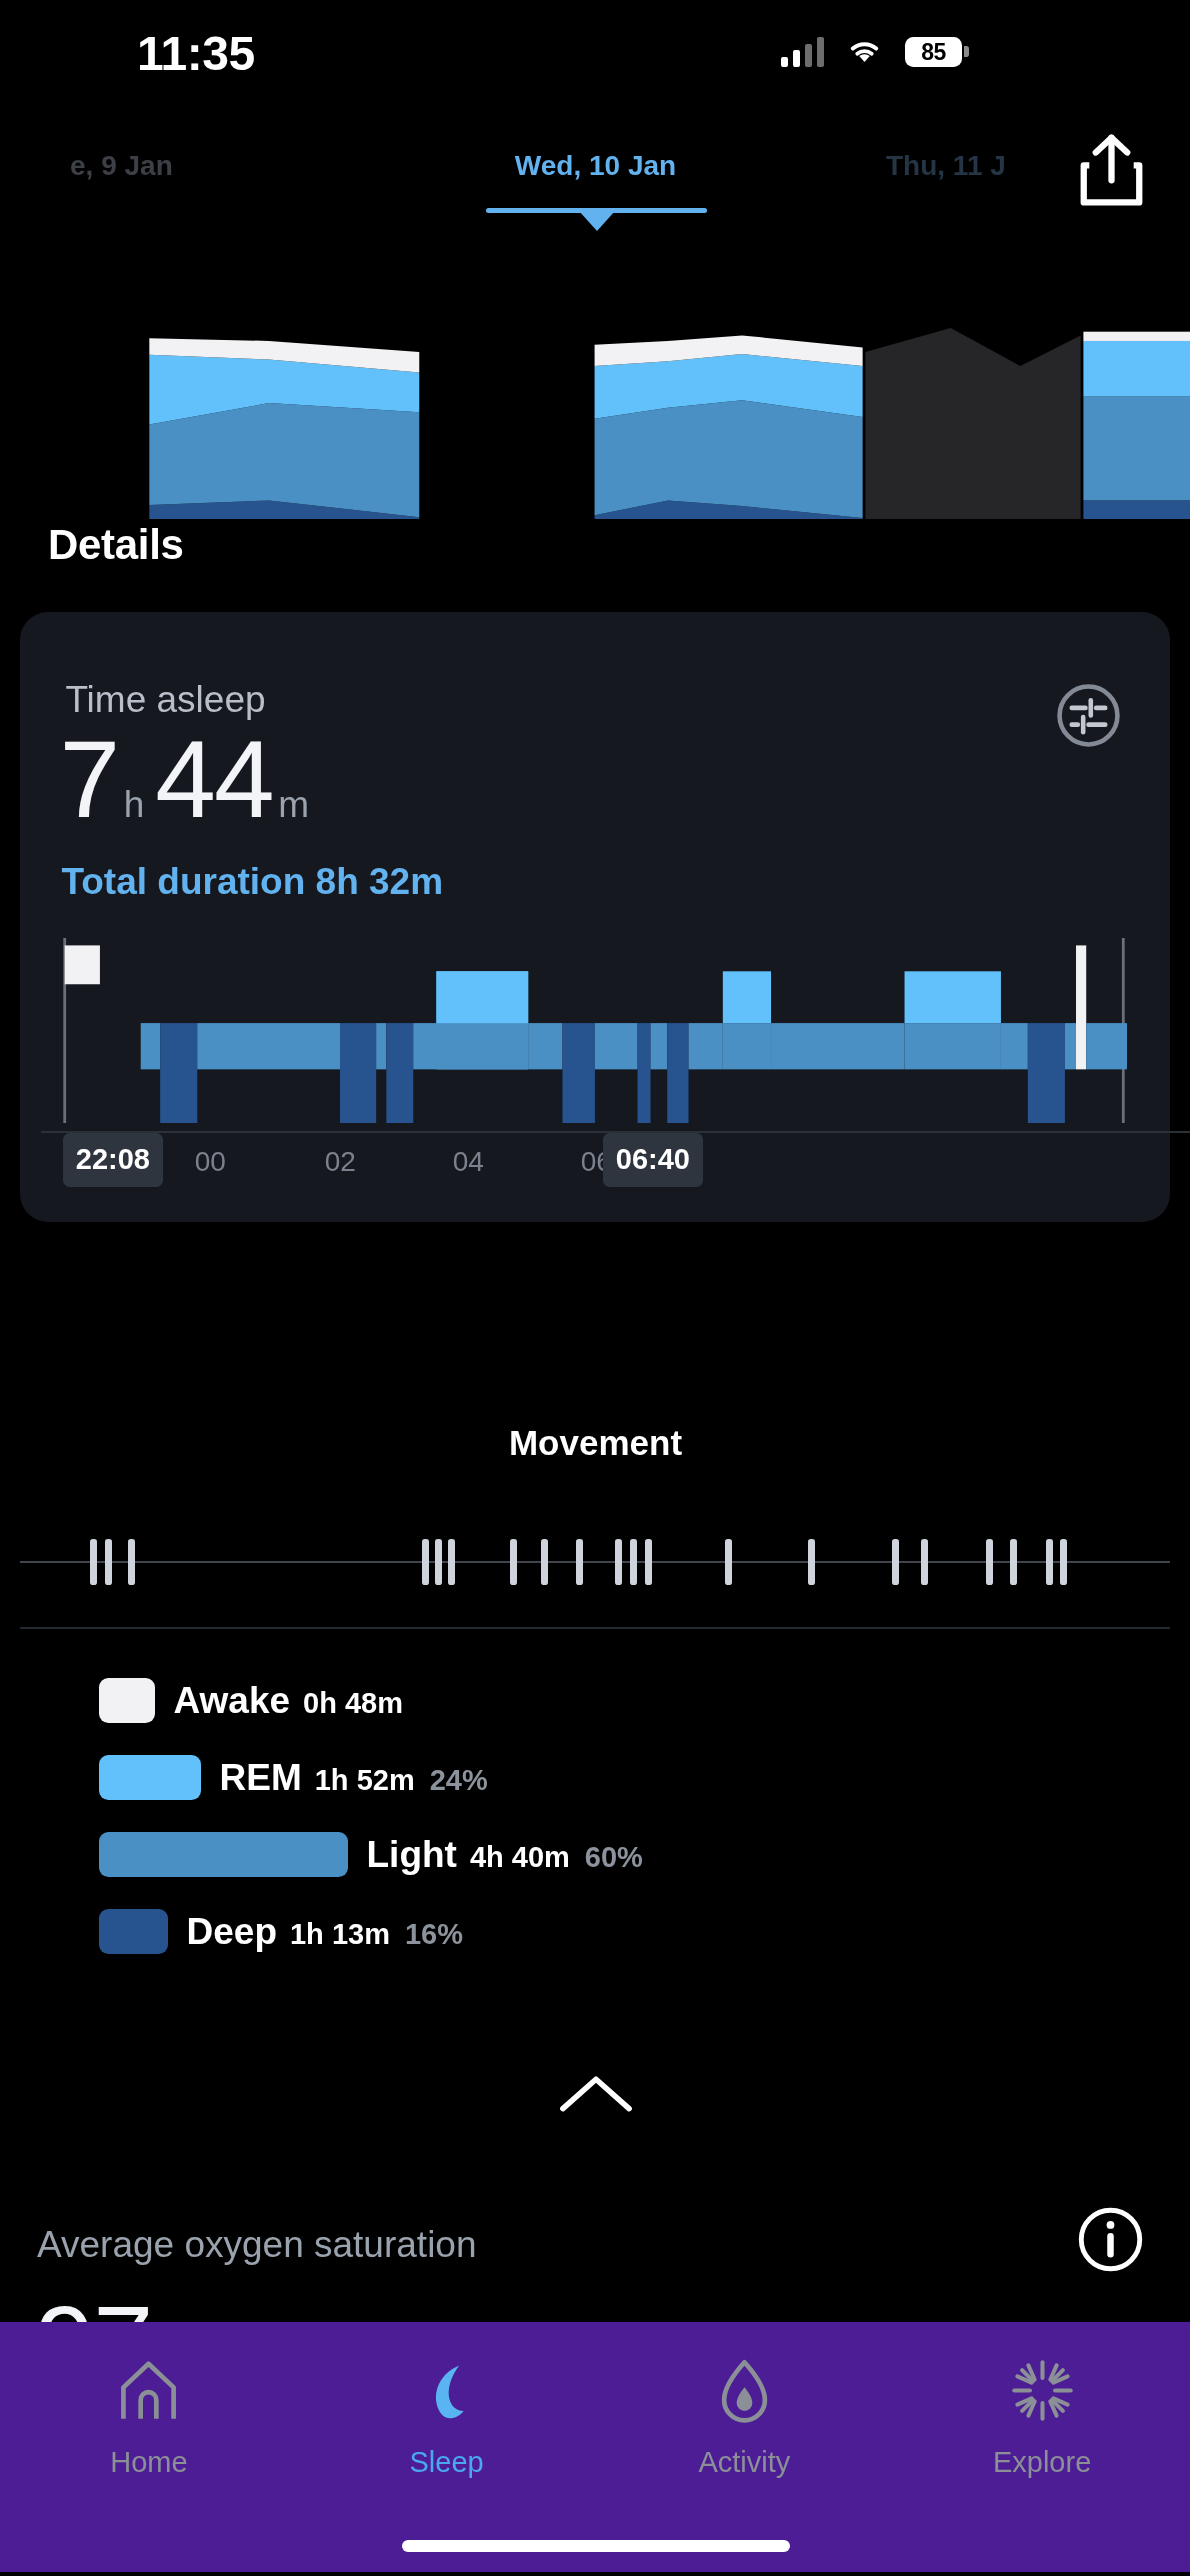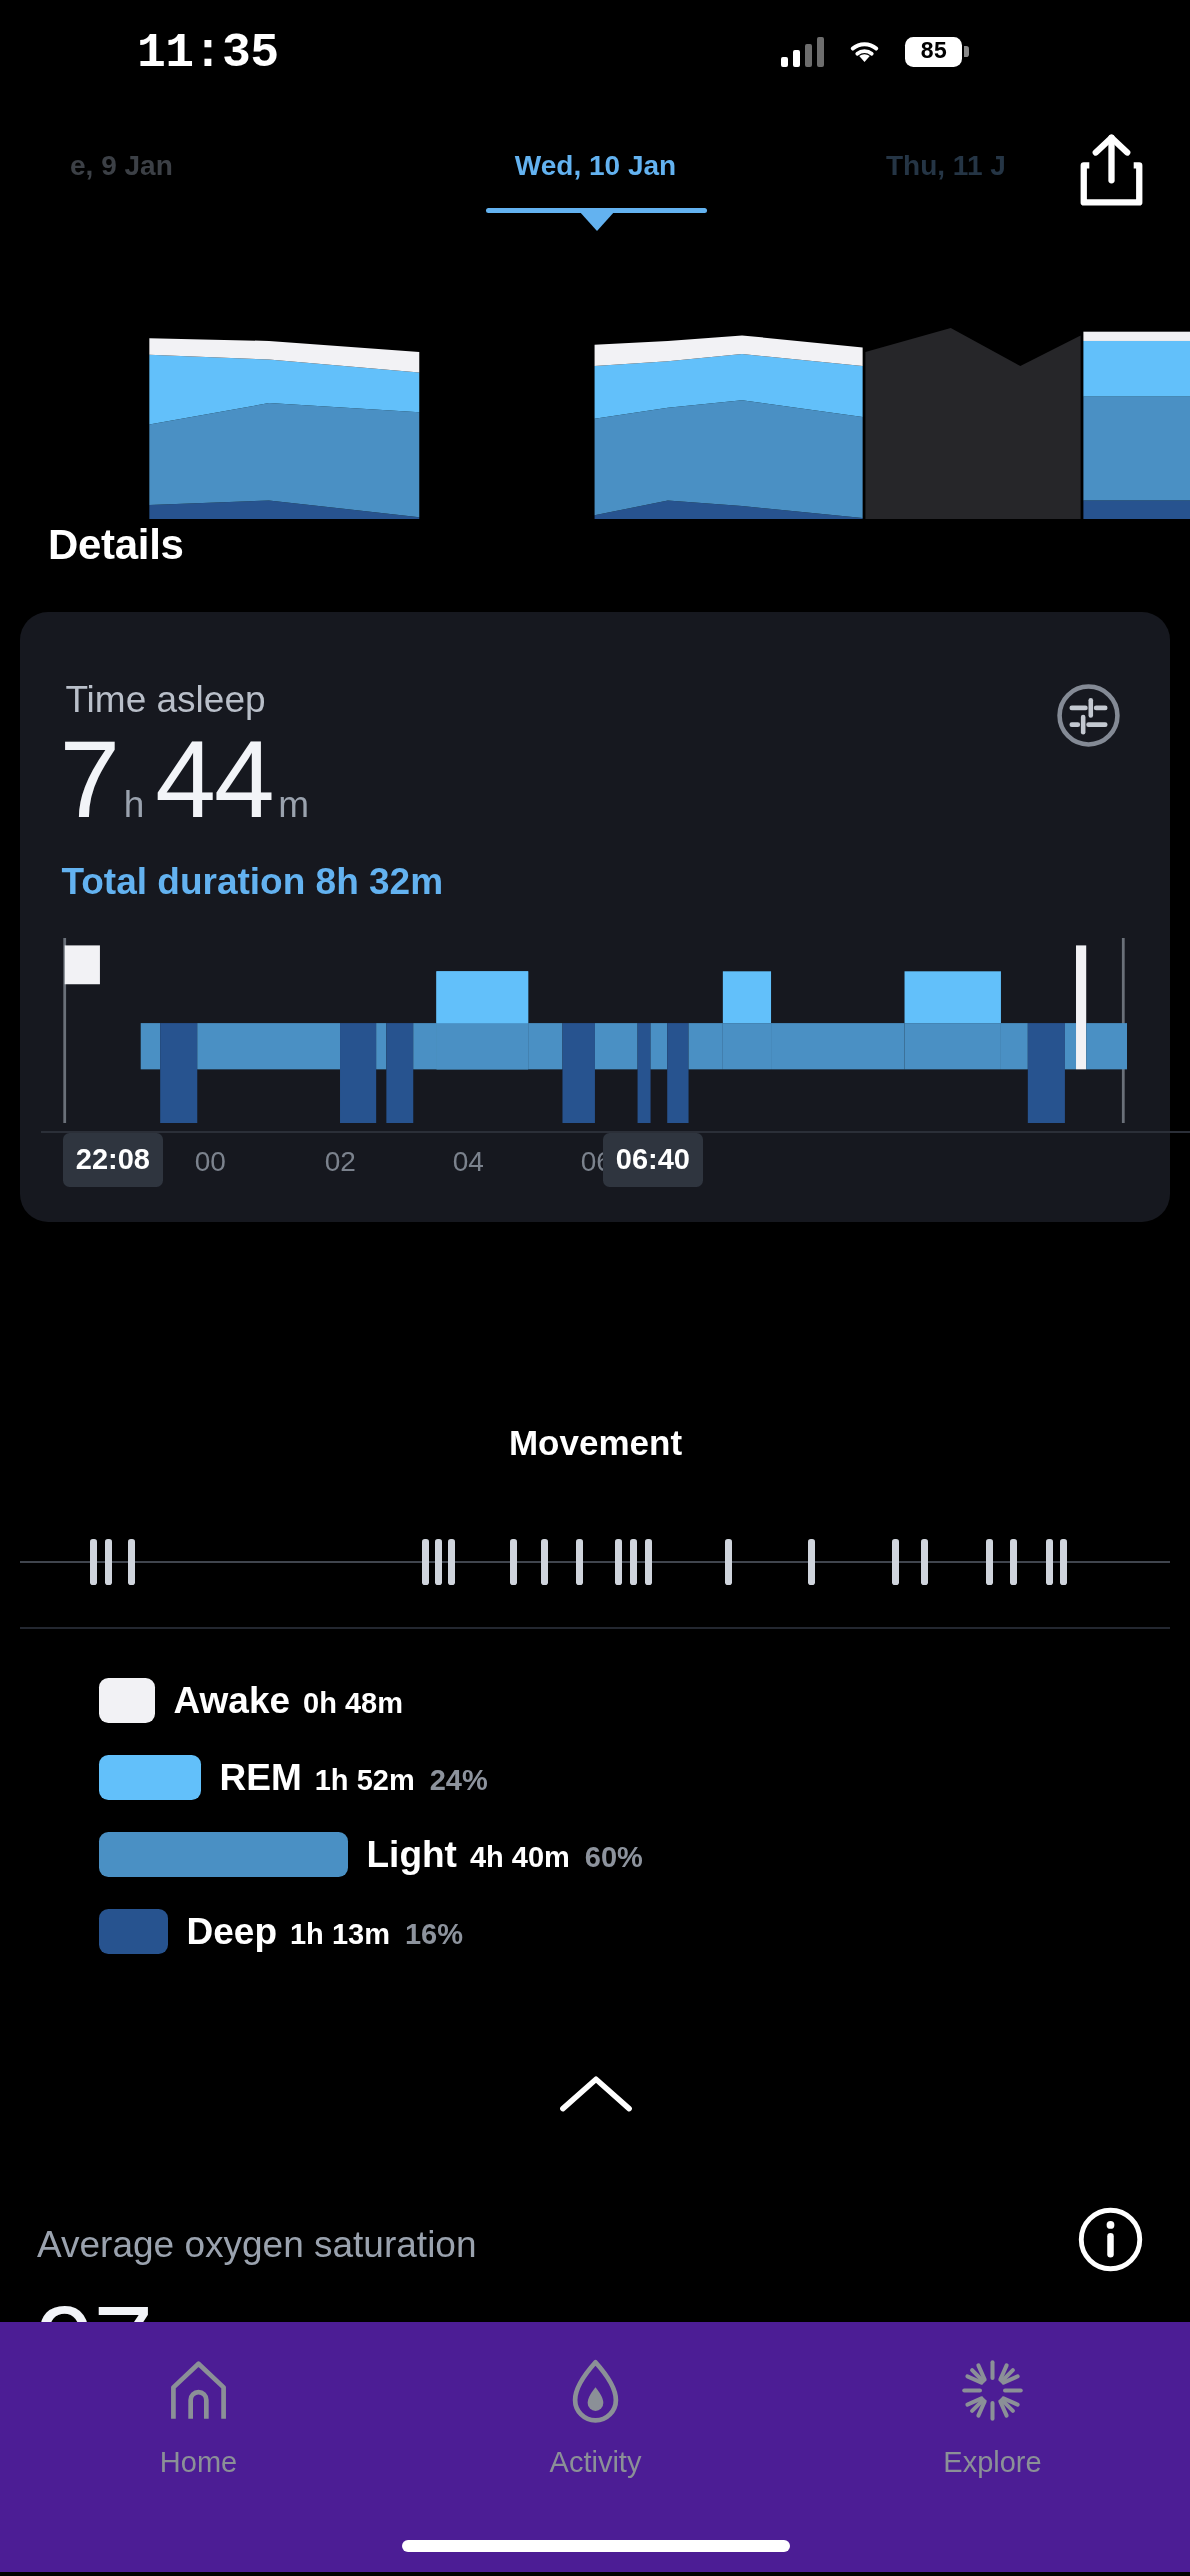--- a/index.html
+++ b/index.html
@@ -6,21 +6,21 @@
   html, body {
     width:1191px; height:2576px;
     background:#000;
     font-family:"Liberation Sans", sans-serif;
     -webkit-font-smoothing:antialiased;
     overflow:hidden;
   }
   .phone { position:relative; width:1191px; height:2576px; background:#000; }
 
   
-  .statusbar { position:absolute; top:0; left:0; width:1025px; height:93px;font-family:Liberation Mono, monospace; }
+  .statusbar { position:absolute; top:0; left:0; width:1025px; height:93px; }
   .sb-time {
     position:absolute; left:137px; top:26px;
     font-size:48px; font-weight:600; color:#fff; letter-spacing:-0.5px;
   }
   .sb-right { position:absolute; right:63px; top:37px; display:flex; align-items:flex-start; gap:22px; }
   .sig { display:flex; align-items:flex-end; gap:4.6px; height:30px; }
   .sig i { display:block; width:7.4px; background:#fff; border-radius:1.9px; }
   .sig i:nth-child(1){ height:10.2px; background:#fff; }
   .sig i:nth-child(2){ height:16.7px; background:#fff; }
   .sig i:nth-child(3){ height:23px; background:#6d6d6d; }
@@ -352,20 +352,28 @@
   <div class="tabbar">
     <div class="tabitem">
       <div class="tabicon">
         <svg width="69" height="69" viewBox="0 0 44 44">
           <path d="M6 40 L6 20 L22 5 L38 20 L38 40" stroke="#8b9097" stroke-width="3" fill="none" stroke-linejoin="round"></path>
           <path d="M17 40 L17 28 a5 5 0 0 1 10 0 L27 40" stroke="#8b9097" stroke-width="3" fill="none" stroke-linejoin="round"></path>
         </svg>
       </div>
       <div class="tablabel">Home</div>
     </div>
+    <div class="tabitem active">
+      <div class="tabicon">
+        <svg width="69" height="69" viewBox="0 0 44 44">
+          <path d="M30 6 C16 12 12 26 18 36 C22 42 29 40 33 35 C23 35 19 21 30 6 Z" fill="#5ab4f2"></path>
+        </svg>
+      </div>
+      <div class="tablabel">Sleep</div>
+    </div>
     <div class="tabitem">
       <div class="tabicon">
         <svg width="69" height="69" viewBox="0 0 44 44">
           <path d="M22 4 C13 14 9 22 9 28 a13 13 0 0 0 26 0 C35 22 31 14 22 4 Z" stroke="#8b9097" stroke-width="3" fill="none" stroke-linejoin="round"></path>
           <path d="M22 20 C18 25 17 28 17 30 a5 5 0 0 0 10 0 C27 28 26 25 22 20 Z" fill="#8b9097"></path>
         </svg>
       </div>
       <div class="tablabel">Activity</div>
     </div>
     <div class="tabitem">

